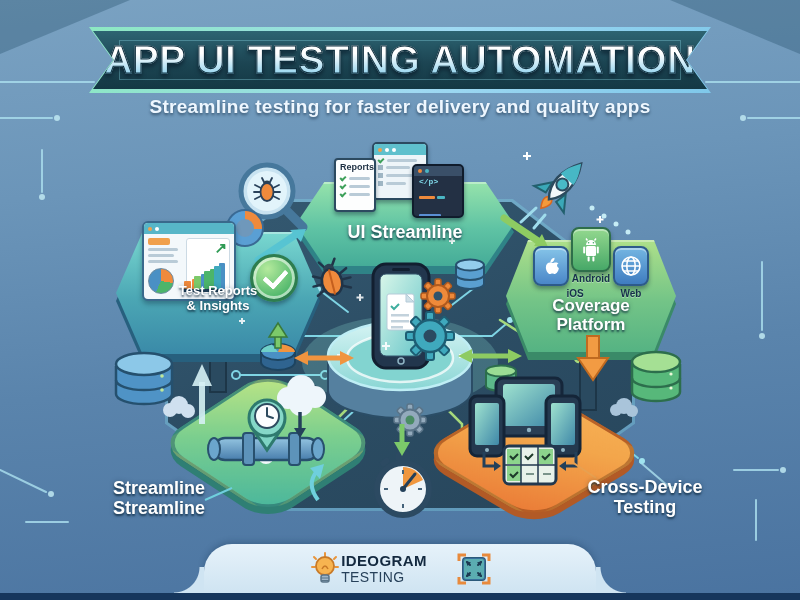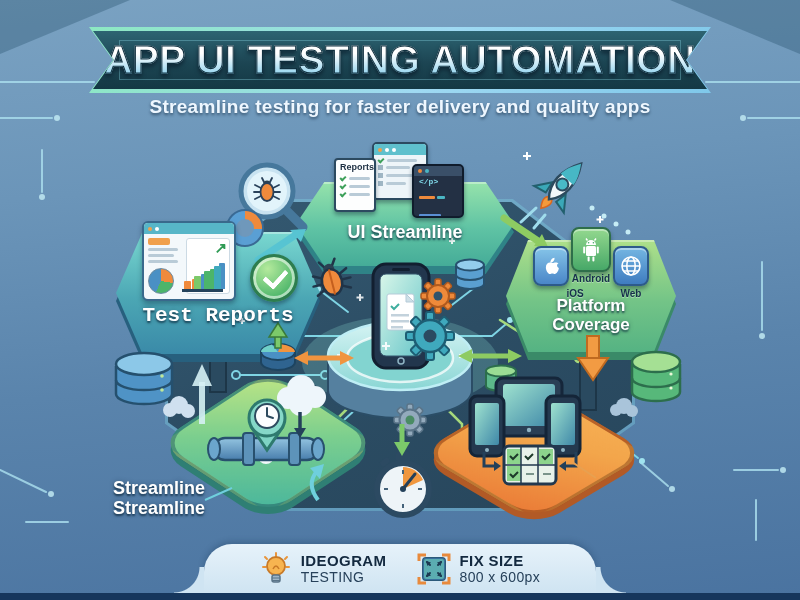--- a/index.html
+++ b/index.html
@@ -60,21 +60,21 @@
   #dia-ci .dia { background:linear-gradient(135deg,#c0e684 0%,#7ccf8e 45%,#47b59d 100%); border:3px solid rgba(28,80,88,.45); }
   #dia-cd { left:446px; top:398px; width:176px; height:110px; transform:scale(1.38,.82); }
   #dia-cd .dia-sh { background:#b25a26; margin-top:-51px; }
   #dia-cd .dia { background:linear-gradient(155deg,#f7bا56 0%,#f3a64b 40%,#ea7a36 100%);
     background:linear-gradient(155deg,#f7b156 0%,#f3a64b 40%,#ea7a36 100%); border:3px solid rgba(120,55,15,.45); }
 
   
   .nlabel { position:absolute; text-align:center; color:#fff; font-weight:800;
     text-shadow:0 2px 2px rgba(12,38,58,.7), 0 0 5px rgba(12,38,58,.35); line-height:1.12; }
   #lbl-ui   { left:296px; top:222px; width:218px; font-size:18px; }
-  #lbl-rep  { left:126px; top:304px; width:184px; font-size:21px;font-family:Liberation Mono, monospace; }
+  #lbl-rep  { left:126px; top:284px; width:184px; font-size:13px; }
   #lbl-plat { left:516px; top:296px; width:150px; font-size:17px; }
   #lbl-ci   { left:74px;  top:478px; width:170px; font-size:18px; }
   #lbl-cd   { left:580px; top:477px; width:130px; font-size:18px; }
   .report-win { position:absolute; left:142px; top:221px; width:94px; height:80px; background:#f3f8fb;
     border:2px solid #39698c; border-radius:6px; box-shadow:0 3px 5px rgba(10,30,50,.35); overflow:hidden; }
   .report-head { height:11px; background:#57b6c8; display:flex; align-items:center; gap:3px; padding-left:4px; }
   .dot { width:4px; height:4px; border-radius:50%; }
   .report-body { display:flex; gap:4px; padding:4px; }
   .rcol { width:34px; display:flex; flex-direction:column; gap:3px; }
   .rline { height:3px; background:#b9cbd7; border-radius:2px; }
@@ -130,21 +130,21 @@
   
   .footer-strip { position:absolute; left:0; bottom:0; width:800px; height:7px; background:#16365c; z-index:6; }
   .footer-tab { position:absolute; left:204px; bottom:7px; width:392px; height:49px; z-index:6;
     background:linear-gradient(180deg,#e6f2fa,#cfe4f2); border-radius:28px 28px 0 0;
     display:flex; align-items:center; justify-content:center; gap:30px;
     box-shadow:0 -2px 6px rgba(20,50,80,.3); }
   .footer-tab::before { content:''; position:absolute; left:-30px; bottom:0; width:30px; height:26px;
     background:radial-gradient(circle at 0 0, rgba(0,0,0,0) 25px, #cfe4f2 26px); }
   .footer-tab::after { content:''; position:absolute; right:-30px; bottom:0; width:30px; height:26px;
     background:radial-gradient(circle at 100% 0, rgba(0,0,0,0) 25px, #cfe4f2 26px); }
-  .fgroup { display:flex; align-items:center; gap:9px; }
+  .fgroup { display:flex; align-items:center; }
   .ftexts { display:flex; flex-direction:column; line-height:1.15; }
   .fbold { font-size:15px; font-weight:800; color:#13293f; letter-spacing:.4px; }
   .freg  { font-size:14px; font-weight:500; color:#27415a; letter-spacing:.4px; }
 </style>
 </head>
 <body>
 
 <div id="stage">
 
   <div class="corner tl"></div>
@@ -644,28 +644,33 @@
   </div>
   <div class="tlabel ovl" id="tl-ios">iOS</div>
   <div class="tlabel ovl" id="tl-android">Android</div>
   <div class="tlabel ovl" id="tl-web">Web</div>
 
   <div class="nlabel ovl" id="lbl-ui">
     <div>UI Streamline</div>
   </div>
   <div class="nlabel ovl" id="lbl-rep">
     <div>Test Reports</div>
+    <div>&amp; Insights</div>
   </div>
   <div class="nlabel ovl" id="lbl-plat">
+    <div>Coverage</div>
     <div>Platform</div>
-    <div>Coverage</div>
   </div>
   <div class="nlabel ovl" id="lbl-ci">
     <div>Streamline</div>
     <div>Streamline</div>
+  </div>
+  <div class="nlabel ovl" id="lbl-cd">
+    <div>Cross-Device</div>
+    <div>Testing</div>
   </div>
 
   <div class="footer-tab">
     <div class="fgroup">
       <svg width="32" height="36" viewBox="0 0 32 36">
         <g stroke="#e8953c" stroke-width="2" stroke-linecap="round">
           <path d="M16,2 v3 M5,6 l2,2 M27,6 l-2,2 M3,16 h3 M26,16 h3"></path>
         </g>
         <circle cx="16" cy="15" r="9" fill="#f7b450" stroke="#c87a28" stroke-width="1.8"></circle>
         <path d="M13,18 q3,-6 6,0" fill="none" stroke="#c87a28" stroke-width="1.5"></path>
@@ -687,21 +692,17 @@
         <g stroke="#1d3a52" stroke-width="2" stroke-linecap="round">
           <path d="M13,13 L10,10 M21,13 L24,10 M13,21 L10,24 M21,21 L24,24"></path>
         </g>
         <g fill="#1d3a52">
           <path d="M9,9 l5,1.5 -3.5,3.5 Z"></path>
             <path d="M25,9 l-1.5,5 -3.5,-3.5 Z"></path>
           <path d="M9,25 l1.5,-5 3.5,3.5 Z"></path>
             <path d="M25,25 l-5,-1.5 3.5,-3.5 Z"></path>
         </g>
       </svg>
-      <div class="ftexts">
-        <span class="fbold">FIX SIZE</span>
-        <span class="freg">800 x 600px</span>
-      </div>
     </div>
   </div>
   <div class="footer-strip"></div>
 
 </div>
 
 </body></html>

